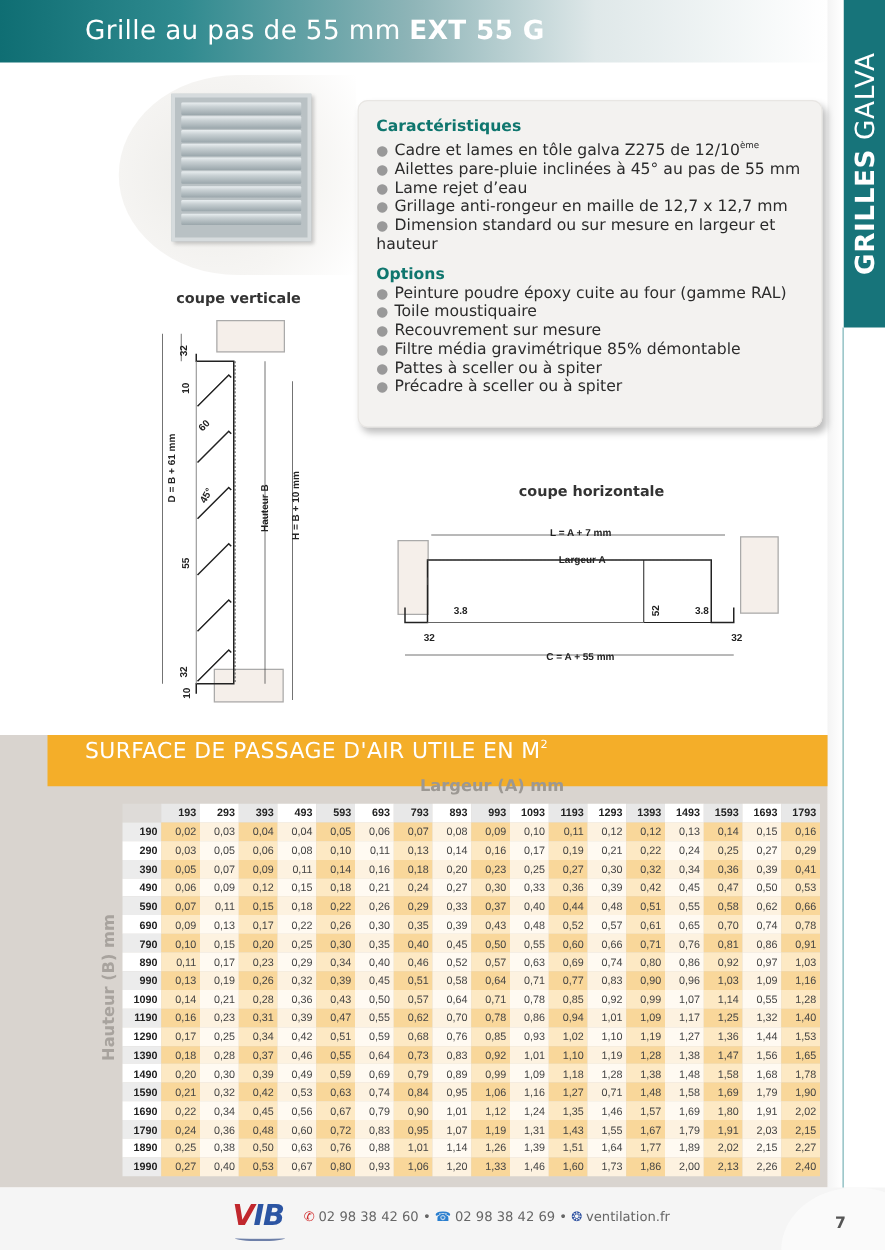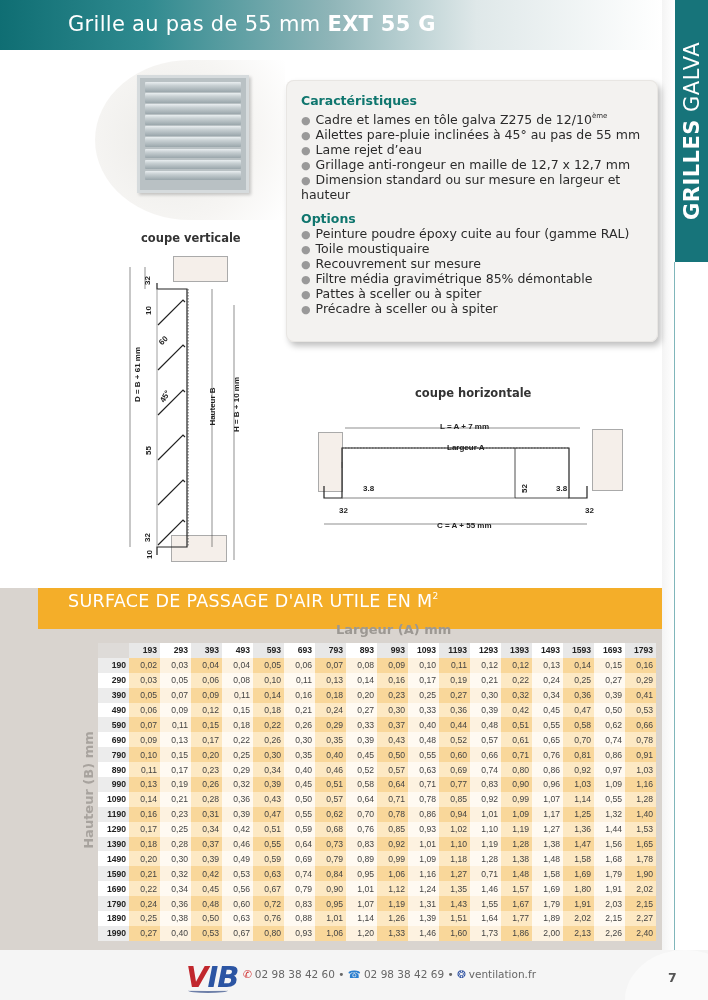--- a/index.html
+++ b/index.html
@@ -61,21 +61,21 @@
   .rh-odd { background: #ececec; margin-left: 12px; }
   .rh-even { background: #ffffff; }
   .c-odd-rodd { background: #f9d79a; }
   .c-odd-reven { background: #fde9c4; }
   .c-even-rodd { background: #fdf2e0; }
   .c-even-reven { background: #fffaf2; }
 
   
   .footer { position: absolute; left: 0; top: 950px; width: 708px; height: 50px; background: #f5f5f5; }
   .page-curve { position: absolute; left: 625px; top: 950px; width: 120px; height: 100px; border-radius: 50%; background: #fafafa; }
-  .logo { position: absolute; left: 186px; top: 960px; font-size: 29px; font-style: italic; font-weight: bold; color: #2c55a3; letter-spacing: -1px; }
+  .logo { position: absolute; left: 186px; top: 960px; font-size: 23px; font-style: italic; font-weight: bold; color: #2c55a3; letter-spacing: -1px; }
   .logo .v { color: #c1272d; }
   .logo-swoosh { position: absolute; left: 188px; top: 988px; width: 40px; height: 5px; border-bottom: 2px solid #6d7fa8; border-radius: 0 0 50% 50%; }
   .contact { position: absolute; left: 243px; top: 968px; font-size: 10.5px; color: #666; white-space: nowrap; text-align: center; }
   .contact .ico { display: inline-block; margin-right: 3px; }
   .contact .phone-ico { color: #d02b2b; }
   .contact .fax-ico { color: #2b7fcf; }
   .contact .web-ico { color: #2b4fa0; }
   .page-number { position: absolute; left: 668px; top: 970px; font-size: 12.5px; font-weight: bold; color: #555; }
 </style>
 </head>

